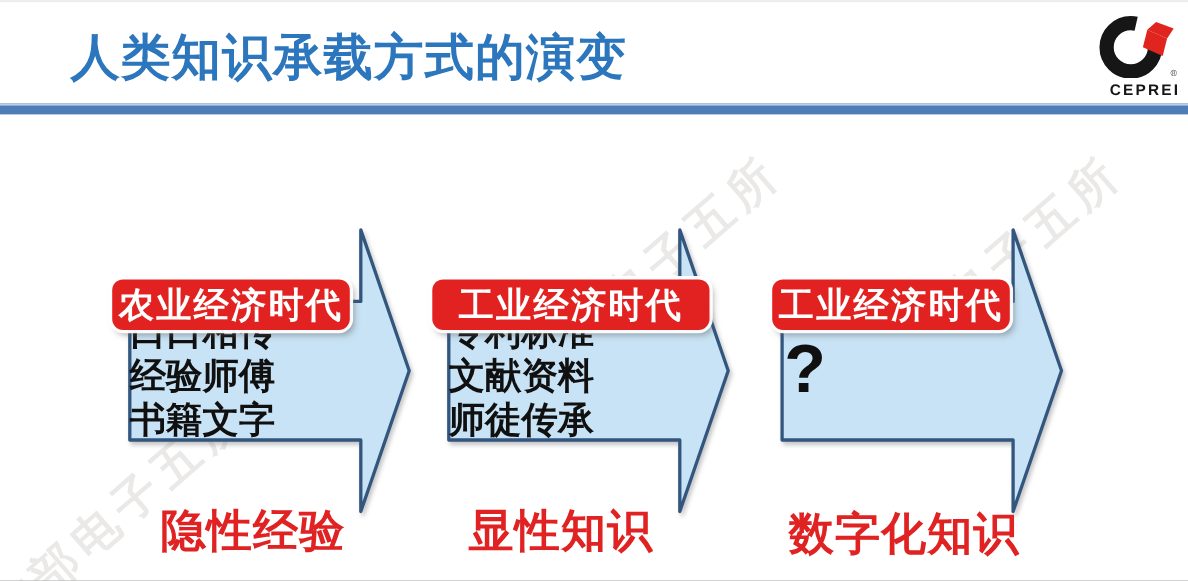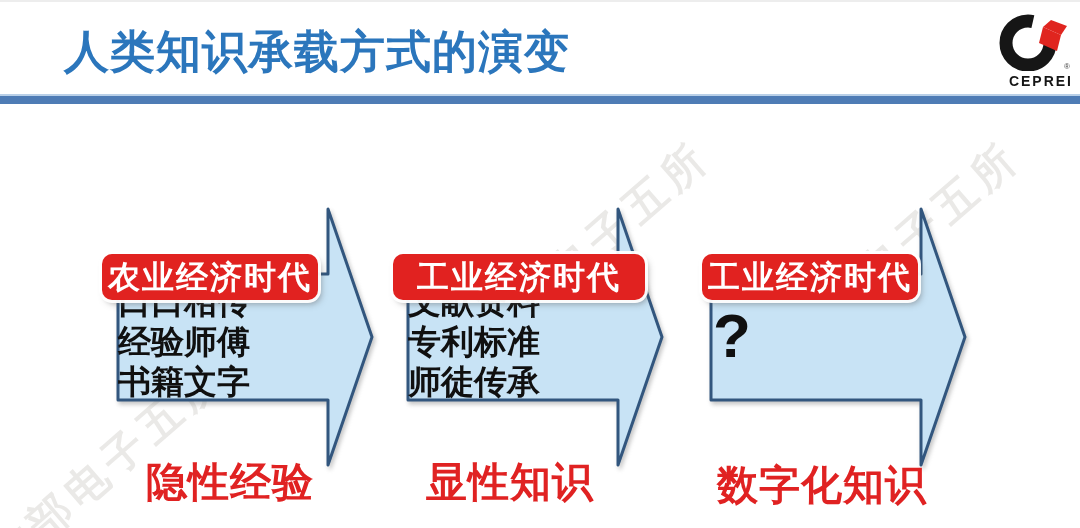--- a/index.html
+++ b/index.html
@@ -113,22 +113,22 @@
   </div>
   <div class="stage-label l1">隐性经验</div>
 
   <div class="arrow a2">
     <svg width="270" height="266" viewBox="0 0 270 266">
       <polygon points="8,70 218,70 218,5 262,133 218,261 218,196 8,196"></polygon>
     </svg>
   </div>
   <div class="era-box e2">工业经济时代</div>
   <div class="arrow-text t2">
+    <div>专利标准</div>
     <div>文献资料</div>
-    <div>专利标准</div>
     <div>师徒传承</div>
   </div>
   <div class="stage-label l2">显性知识</div>
 
   <div class="arrow a3">
     <svg width="270" height="266" viewBox="0 0 270 266">
       <polygon points="8,70 218,70 218,5 262,133 218,261 218,196 8,196"></polygon>
     </svg>
   </div>
   <div class="era-box e3">工业经济时代</div>

